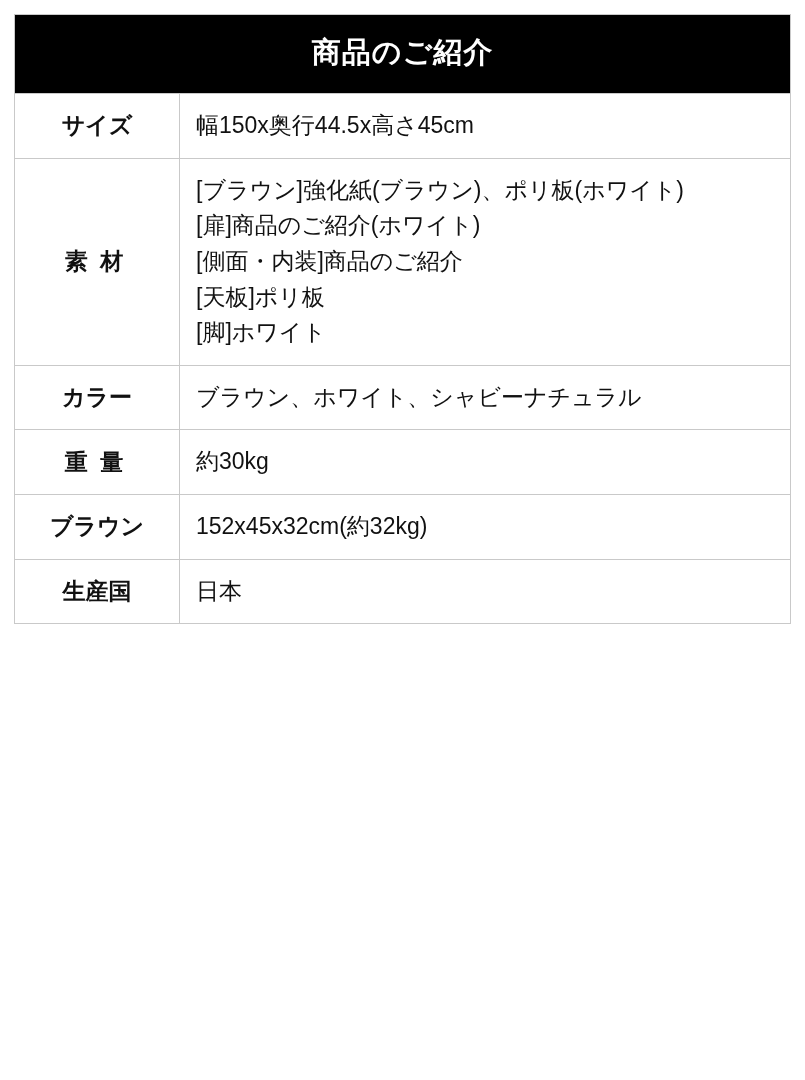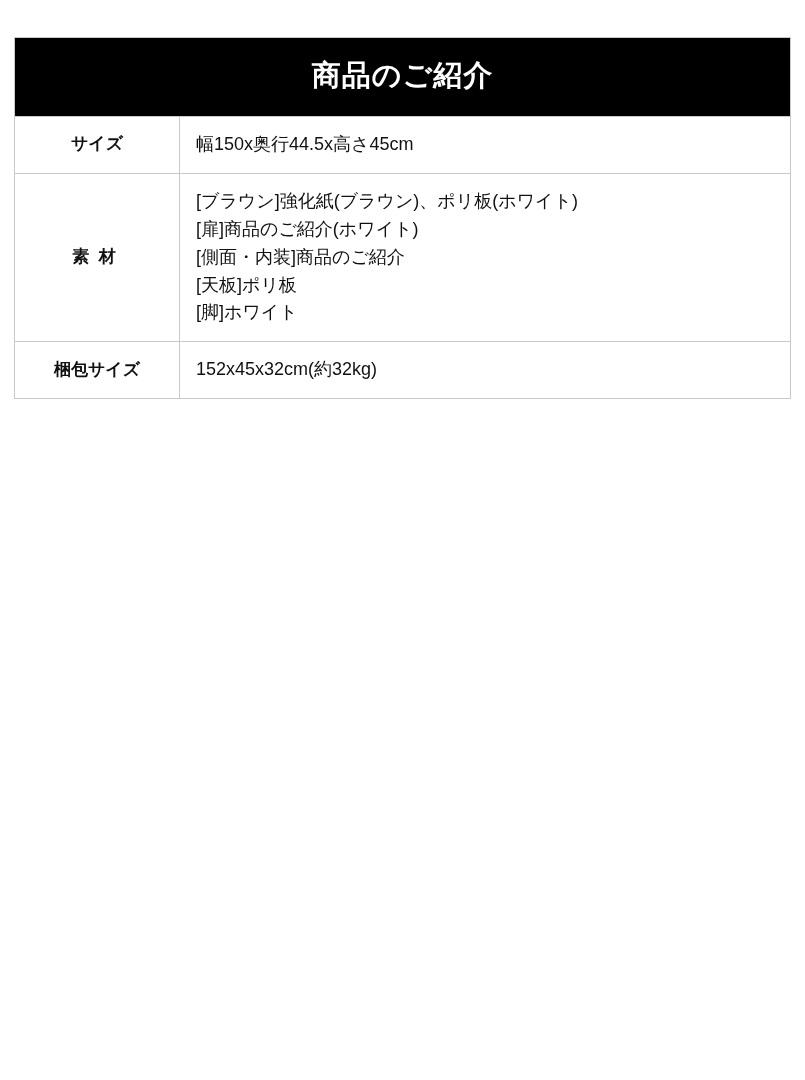--- a/index.html
+++ b/index.html
@@ -18,21 +18,20 @@
     width: 805px;
     height: 1080px;
     box-sizing: border-box;
     padding: 14px 14px 0 14px;
     background: #ffffff;
   }
   .spec-table {
     width: 100%;
     border-collapse: collapse;
     table-layout: fixed;
-    margin-top: 23px;
   }
   .spec-table col.label-col { width: 165px; }
   .spec-table col.value-col { width: auto; }
 
   .title-cell {
     background: #000000;
     color: #ffffff;
     text-align: center;
     font-size: 29px;
     font-weight: bold;
@@ -40,27 +39,27 @@
     padding: 18px 8px 20px 8px;
     border: none;
   }
   .spec-table td {
     border: 1px solid #c9c9c9;
     vertical-align: middle;
   }
   .label-cell {
     text-align: center;
     font-weight: bold;
-    font-size: 17px;
+    font-size: 23px;
     padding: 8px 6px;
     line-height: 1.35;
     color: #111111;
   }
   .value-cell {
-    font-size: 18px;
+    font-size: 23px;
     padding: 14px 16px;
     line-height: 1.55;
     color: #111111;
     word-break: break-all;
   }
   .value-cell .line {
     display: block;
   }
   .spacer-label { letter-spacing: 0.55em; padding-left: 0.55em; }
 </style>
@@ -89,25 +88,43 @@
         <td class="label-cell spacer-label">素材</td>
         <td class="value-cell">
           <span class="line">[ブラウン]強化紙(ブラウン)、ポリ板(ホワイト)</span>
           <span class="line">[扉]商品のご紹介(ホワイト)</span>
           <span class="line">[側面・内装]商品のご紹介</span>
           <span class="line">[天板]ポリ板</span>
           <span class="line">[脚]ホワイト</span>
         </td>
       </tr>
 
+      <tr>
+        <td class="label-cell">カラー</td>
+        <td class="value-cell">
+          <span class="line">ブラウン、ホワイト、シャビーナチュラル</span>
+        </td>
+      </tr>
 
+      <tr>
+        <td class="label-cell spacer-label">重量</td>
+        <td class="value-cell">
+          <span class="line">約30kg</span>
+        </td>
+      </tr>
 
 
       <tr>
-        <td class="label-cell">梱包サイズ</td>
+        <td class="label-cell">ブラウン</td>
         <td class="value-cell">
           <span class="line">152x45x32cm(約32kg)</span>
         </td>
       </tr>
 
+      <tr>
+        <td class="label-cell">生産国</td>
+        <td class="value-cell">
+          <span class="line">日本</span>
+        </td>
+      </tr>
     </tbody>
   </table>
 </div>
 
 </body></html>

